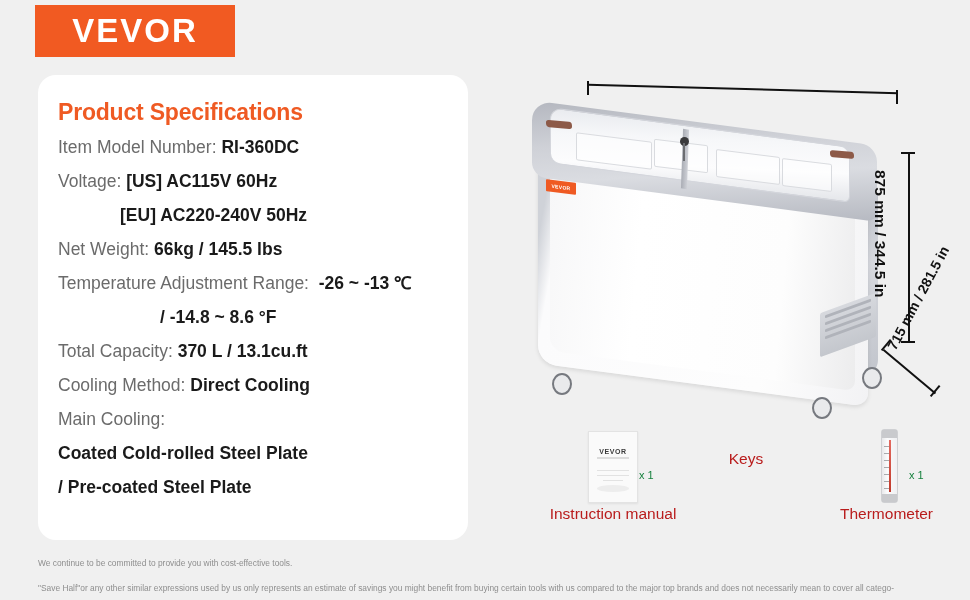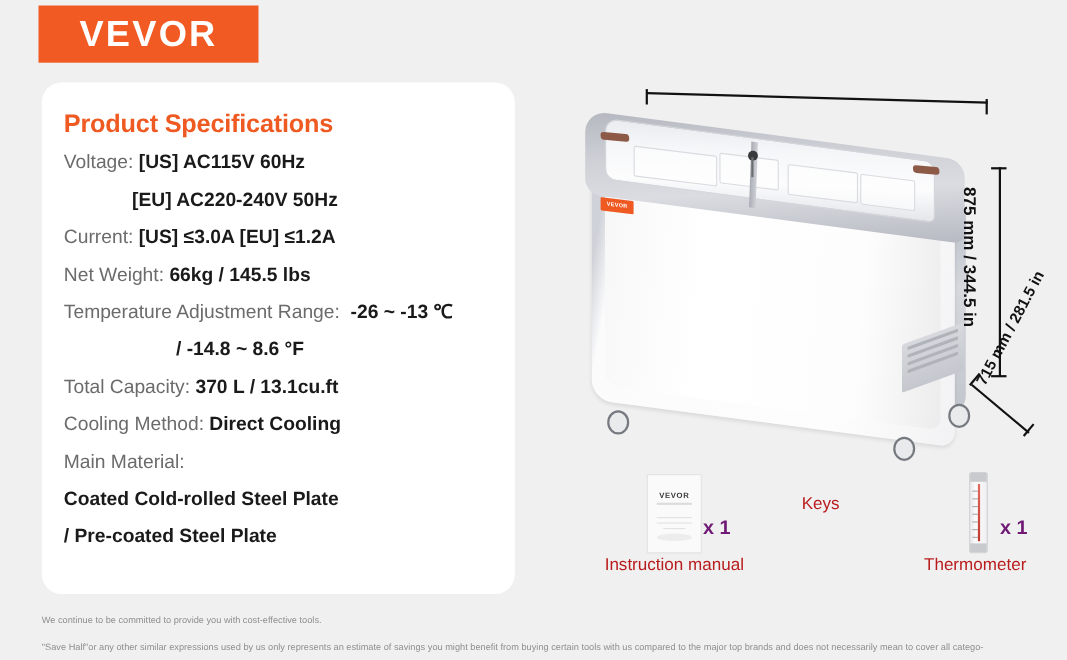--- a/index.html
+++ b/index.html
@@ -152,21 +152,21 @@
   .dim-d-label{
     left:884px;top:345px;font-size:14px;
     transform:rotate(-62deg);transform-origin:left top;
   }
 
   
   .accessories{position:absolute;left:505px;top:425px;width:455px;height:115px;}
   .acc{position:absolute;text-align:center;}
   .acc-visual{position:relative;height:78px;display:flex;align-items:flex-end;justify-content:center;}
   .acc-qty{
-    position:absolute;color:#701a75;font-size:18px;font-weight:bold;
+    position:absolute;color:#15803d;font-size:11px;font-weight:normal;
   }
   .acc-label{font-size:15.5px;color:#b91c1c;text-align:center;margin-top:2px;}
 
   
   .manual{
     width:48px;height:70px;background:#fafafa;border:1px solid #e3e3e3;
     position:relative;box-shadow:0 1px 2px rgba(0,0,0,0.07);
   }
   .manual .m-logo{
     position:absolute;left:0;right:0;top:16px;text-align:center;
@@ -211,51 +211,51 @@
 <div class="stage">
 
   <div class="brand-logo">
     <span class="brand-text">VEVOR</span>
   </div>
 
   <div class="spec-card">
     <div class="spec-title">Product Specifications</div>
     <ul class="spec-list">
       <li class="spec-row">
+        <span class="lbl">Item Model Number:</span>
+        <b>RI-360DC</b>
+      </li>
+      <li class="spec-row">
         <span class="lbl">Voltage:</span>
         <b>[US] AC115V 60Hz</b>
       </li>
       <li class="spec-row indent">
         <b>[EU] AC220-240V 50Hz</b>
       </li>
       <li class="spec-row">
-        <span class="lbl">Current:</span>
-        <b>[US] ≤3.0A [EU] ≤1.2A</b>
-      </li>
-      <li class="spec-row">
         <span class="lbl">Net Weight:</span>
         <b>66kg / 145.5 lbs</b>
       </li>
       <li class="spec-row">
         <span class="lbl">Temperature Adjustment Range:</span>
         &nbsp;<b>-26 ~ -13 ℃</b>
       </li>
       <li class="spec-row indent2">
         <b>/ -14.8 ~ 8.6 °F</b>
       </li>
       <li class="spec-row">
         <span class="lbl">Total Capacity:</span>
         <b>370 L / 13.1cu.ft</b>
       </li>
       <li class="spec-row">
         <span class="lbl">Cooling Method:</span>
         <b>Direct Cooling</b>
       </li>
       <li class="spec-row">
-        <span class="lbl">Main Material:</span>
+        <span class="lbl">Main Cooling:</span>
       </li>
       <li class="spec-row plain-bold">
         <b>Coated Cold-rolled Steel Plate</b>
       </li>
       <li class="spec-row plain-bold">
         <b>/ Pre-coated Steel Plate</b>
       </li>
     </ul>
   </div>
 

